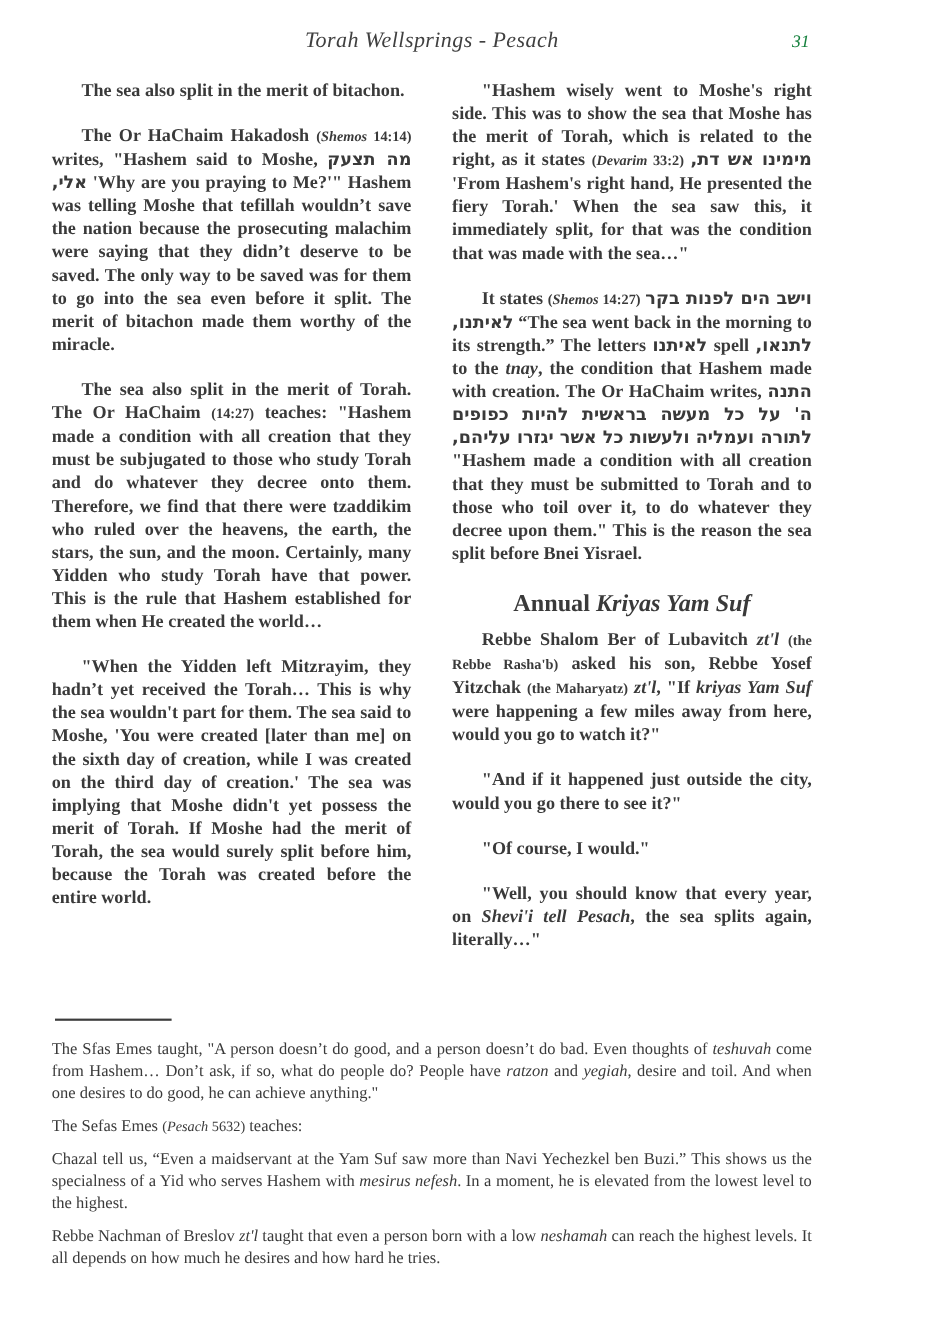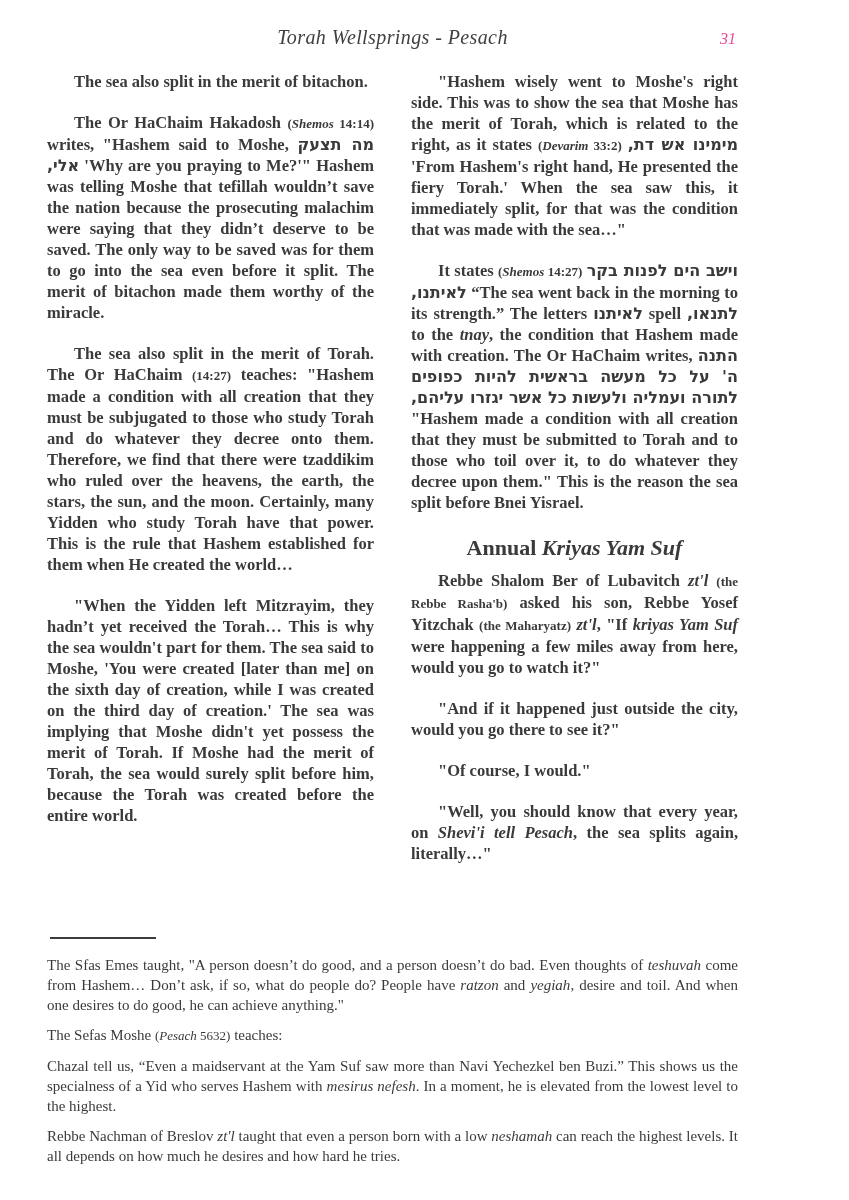--- a/index.html
+++ b/index.html
@@ -8,21 +8,21 @@
     background:#ffffff;color:#3a3a3a;
     font-family:"Liberation Serif","DejaVu Serif",serif;
   }
   .page{
     box-sizing:border-box;width:782px;height:1200px;
     padding:26px 44px 30px 47px;
     display:flex;flex-direction:column;
   }
   .hdr{position:relative;text-align:center;height:28px;flex:0 0 auto;}
   .title{font-style:italic;font-size:20px;letter-spacing:.4px;color:#404040;}
-  .pagenum{position:absolute;right:2px;top:4px;font-style:italic;font-size:16px;color:#ec4899;}
+  .pagenum{position:absolute;right:2px;top:4px;font-style:italic;font-size:16px;color:#15803d;}
   .columns{
     display:grid;grid-template-columns:1fr 1fr;column-gap:37px;
     margin-top:17px;flex:0 0 auto;
   }
   .col p{
     margin:0 0 20px;font-size:16.5px;line-height:21px;
     text-align:justify;text-indent:27px;hyphens:none;font-weight:bold;
   }
   .col p:last-child{margin-bottom:0;}
   .sec-heading{
@@ -35,21 +35,21 @@
   .heb{
     font-family:"DejaVu Sans","DejaVu Serif",sans-serif;
     font-size:16px;direction:rtl;unicode-bidi:isolate;
   }
   .footnotes{margin-top:auto;flex:0 0 auto;}
   .fn-rule{width:106px;border:0;border-top:2px solid #3c3c3c;margin:0 0 16px 3px;}
   .fn{
     margin:0 0 10px;font-size:15px;line-height:20px;
     text-align:justify;text-indent:0;
   }
-  .fn:last-child{margin-bottom:4px;font-family:Liberation Serif, serif;}
+  .fn:last-child{margin-bottom:16px;font-family:Liberation Serif, serif;}
 </style>
 </head>
 <body style="color: rgb(58, 58, 58); background: rgb(255, 255, 255);">
 
 <div class="page">
 
   <div class="hdr">
     <span class="title">Torah Wellsprings - Pesach</span>
     <span class="pagenum">31</span>
   </div>
@@ -71,18 +71,18 @@
       <p><span>"And if it happened just outside the city, would you go there to see it?"</span></p>
       <p><span>"Of course, I would."</span></p>
       <p><span>"Well, you should know that every year, on </span><span class="it">Shevi'i tell Pesach</span><span>, the sea splits again, literally…"</span></p>
     </div>
 
   </div>
 
   <div class="footnotes">
     <hr class="fn-rule">
     <p class="fn"><span>The Sfas Emes taught, "A person doesn’t do good, and a person doesn’t do bad. Even thoughts of </span><span class="it">teshuvah</span><span> come from Hashem… Don’t ask, if so, what do people do? People have </span><span class="it">ratzon</span><span> and </span><span class="it">yegiah</span><span>, desire and toil. And when one desires to do good, he can achieve anything."</span></p>
-    <p class="fn"><span>The Sefas Moshe </span><span class="cite">(</span><span class="cite it">Pesach</span><span class="cite"> 5632)</span><span> teaches:</span></p>
+    <p class="fn"><span>The Sefas Emes </span><span class="cite">(</span><span class="cite it">Pesach</span><span class="cite"> 5632)</span><span> teaches:</span></p>
     <p class="fn"><span>Chazal tell us, “Even a maidservant at the Yam Suf saw more than Navi Yechezkel ben Buzi.” This shows us the specialness of a Yid who serves Hashem with </span><span class="it">mesirus nefesh</span><span>. In a moment, he is elevated from the lowest level to the highest.</span></p>
     <p class="fn"><span>Rebbe Nachman of Breslov </span><span class="it">zt'l</span><span> taught that even a person born with a low </span><span class="it">neshamah</span><span> can reach the highest levels. It all depends on how much he desires and how hard he tries.</span></p>
   </div>
 
 </div>
 
 </body></html>

